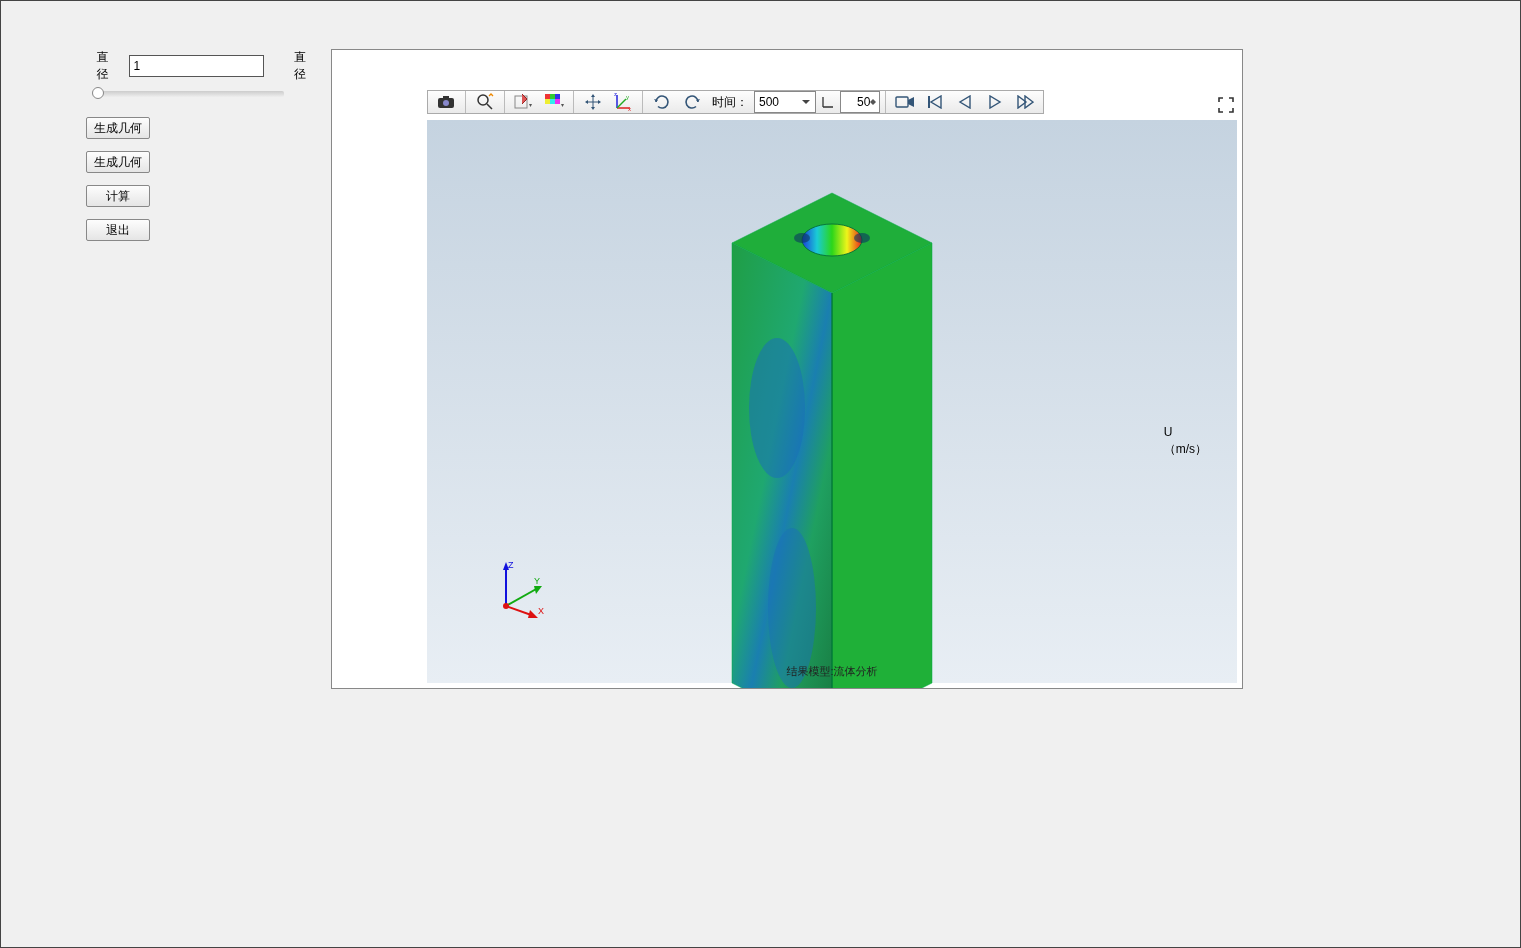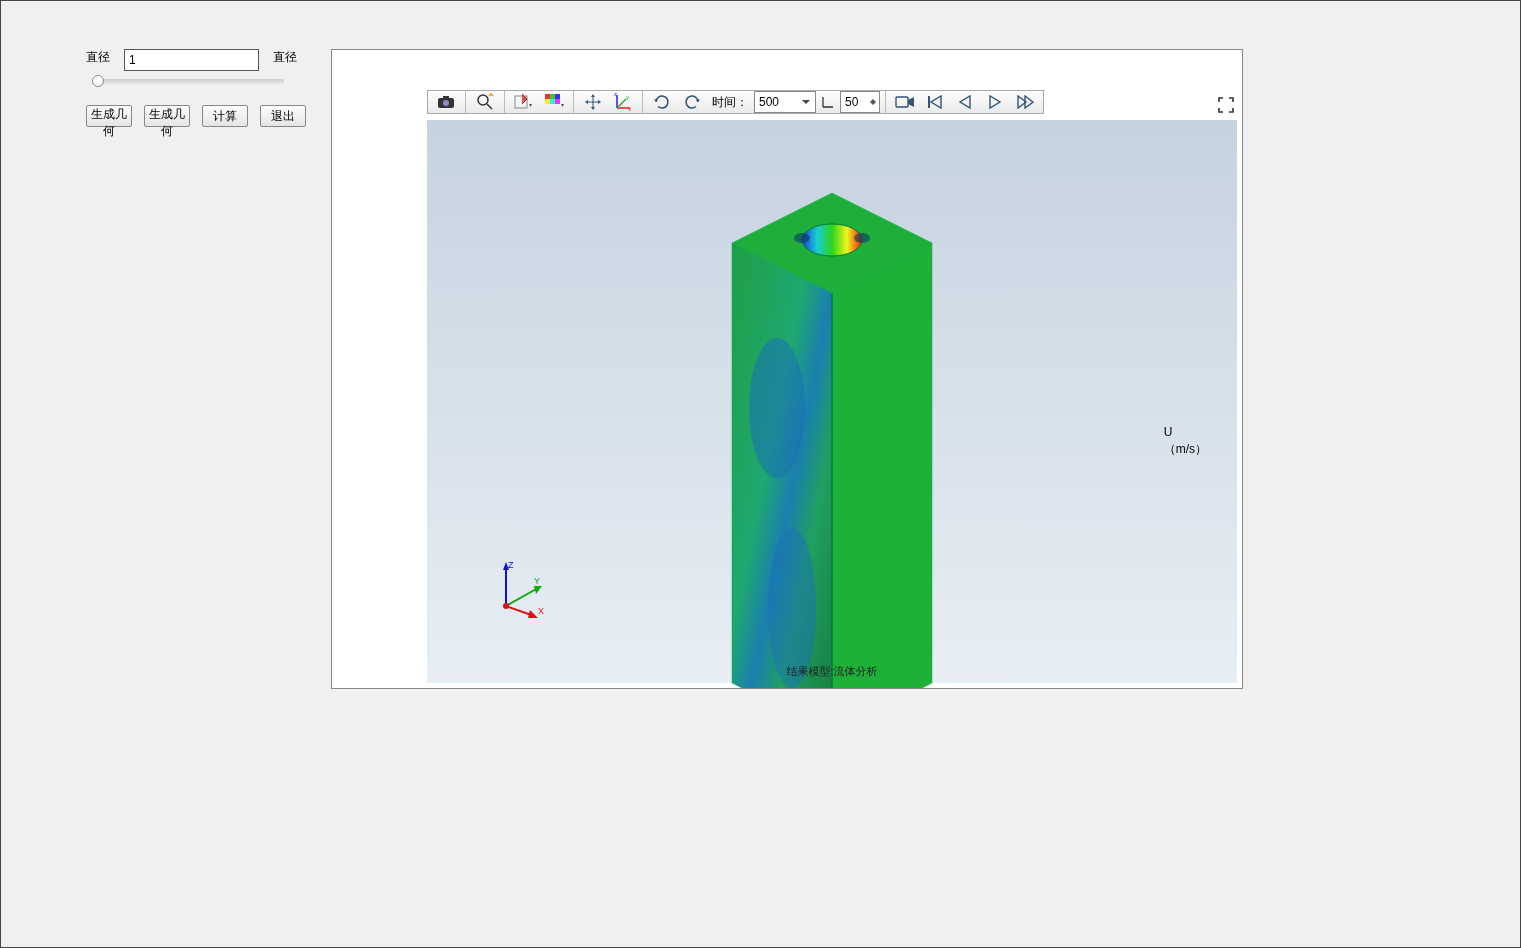--- a/index.html
+++ b/index.html
@@ -1,36 +1,36 @@
 <!DOCTYPE html>
 <html><head>
 <meta charset="utf-8">
 <style>
   * { box-sizing: border-box; margin: 0; padding: 0; }
   body { font-family: "Microsoft YaHei", sans-serif; font-size: 12px; background: #f0f0f0; }
   .app-frame { width: 1521px; height: 948px; background: #f0f0f0; position: relative; border: 1px solid #444; margin: 0; }
   .left-panel { position: absolute; left: 85px; top: 48px; width: 220px; }
-  .row1 { display: flex; gap: 14px; }
+  .row1 { display: flex; align-items: center; gap: 20px; }
   .row1 .lbl { text-align: right; }
   .row1 input { width: 135px; height: 22px; border: 1px solid #555; padding: 0 4px; background: #fff; font-size: 12px; }
   .slider { margin-top: 8px; width: 192px; height: 6px; background: linear-gradient(#ccc,#eee); border-radius: 2px; position: relative; margin-left: 6px; }
   .slider .thumb { position: absolute; left: 0; top: -4px; width: 12px; height: 12px; border-radius: 50%; background: #fff; border:1px solid #888; }
-  .btn-col { margin-top: 20px; display: flex; flex-direction: row; gap: 12px; align-items: flex-start; }
+  .btn-col { margin-top: 20px; display: flex; flex-direction: column; gap: 12px; align-items: flex-start; }
   .btn { width: 64px; height: 22px; background: linear-gradient(#fdfdfd,#e5e5e5); border:1px solid #888; border-radius:2px; font-size:12px; cursor:pointer; }
   .main-area { position: absolute; left: 330px; top: 48px; }
   .tabs { display: flex; gap: 0; }
   .tab { padding: 4px 14px; border: 1px solid transparent; cursor: pointer; font-size: 12px; position: relative; top:1px; }
   .tab.active { background:#f0f0f0; border:1px solid #888; border-bottom:1px solid #f0f0f0; }
   .view-frame { width: 912px; height: 640px; border:1px solid #888; background: #fff; position: relative; overflow: hidden; }
   .toolbar { position: absolute; left: 95px; top: 40px; height: 24px; background: linear-gradient(#fdfdfd,#eaeaea); border:1px solid #aaa; display:flex; align-items:center; padding: 0 4px; gap: 2px; }
   .tbtn { width: 28px; height: 26px; display:flex; align-items:center; justify-content:center; border:1px solid transparent; cursor:pointer; }
   .sep { width: 1px; height: 22px; background: #bbb; margin: 0 3px; }
   .combo { height: 22px; border:1px solid #888; background:#fff; padding: 0 18px 0 4px; font-size:12px; display:flex; align-items:center; position:relative; }
   .combo::after { content:""; position:absolute; right:5px; top:8px; border:4px solid transparent; border-top-color:#444; }
-  .spin { height:22px; border:1px solid #888; background:#fff; padding: 0 14px 0 4px; display:flex; align-items:center; font-size:12px; position:relative; }
+  .spin { height:22px; border:1px solid #888; background:#fff; padding: 0 14px 0 16px; display:flex; align-items:center; font-size:12px; position:relative; }
   .spin::before { content:""; position:absolute; right:3px; top:4px; border:3px solid transparent; border-bottom-color:#555; }
   .spin::after { content:""; position:absolute; right:3px; bottom:4px; border:3px solid transparent; border-top-color:#555; }
   .time-lbl { font-size:12px; margin: 0 4px; }
   .fs-btn { position:absolute; right: 3px; top: 42px; width:26px; height:26px; display:flex; align-items:center; justify-content:center; cursor:pointer; }
   .canvas3d { position:absolute; left:95px; top:70px; right:5px; bottom:5px; background: linear-gradient(#c5d3e0, #e8eef4); }
   .model-label { position:absolute; left:50%; bottom:4px; transform:translateX(-50%); font-size:11px; color:#222; }
   .colorbar { position:absolute; right: 30px; top: 305px; text-align:left; font-size:11px; }
   .colorbar .title { margin-bottom: 2px; font-size:12px; }
   .colorbar .unit { margin-bottom: 4px; font-size:12px; }
   .cbstrip { width: 14px; height: 185px; background: linear-gradient(to bottom, #e8201a 0%, #f59a1a 18%, #eef51a 30%, #2bd61a 48%, #1acbd6 72%, #1a55e8 100%); display:inline-block; vertical-align:top; }

